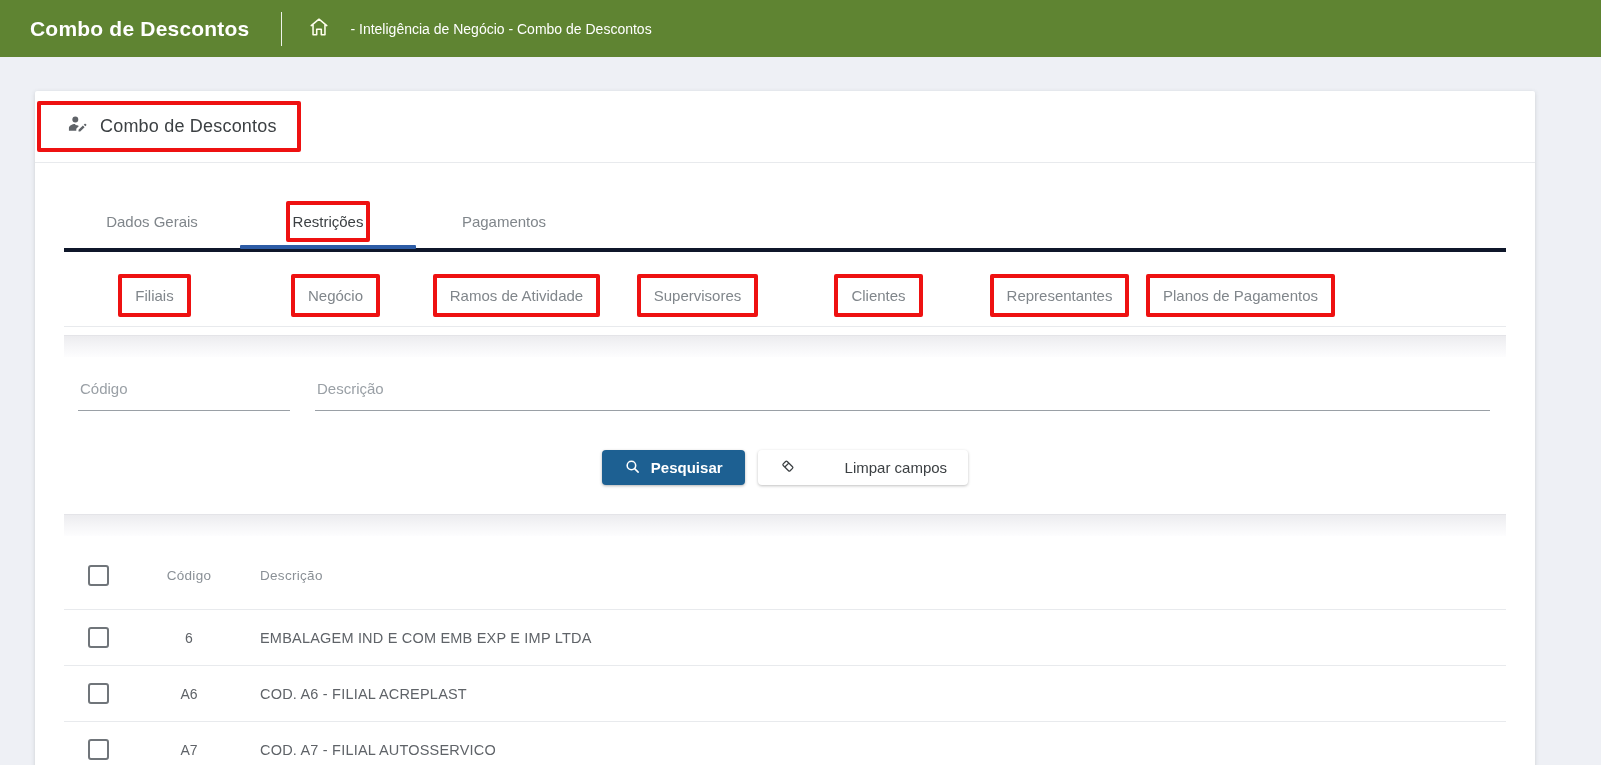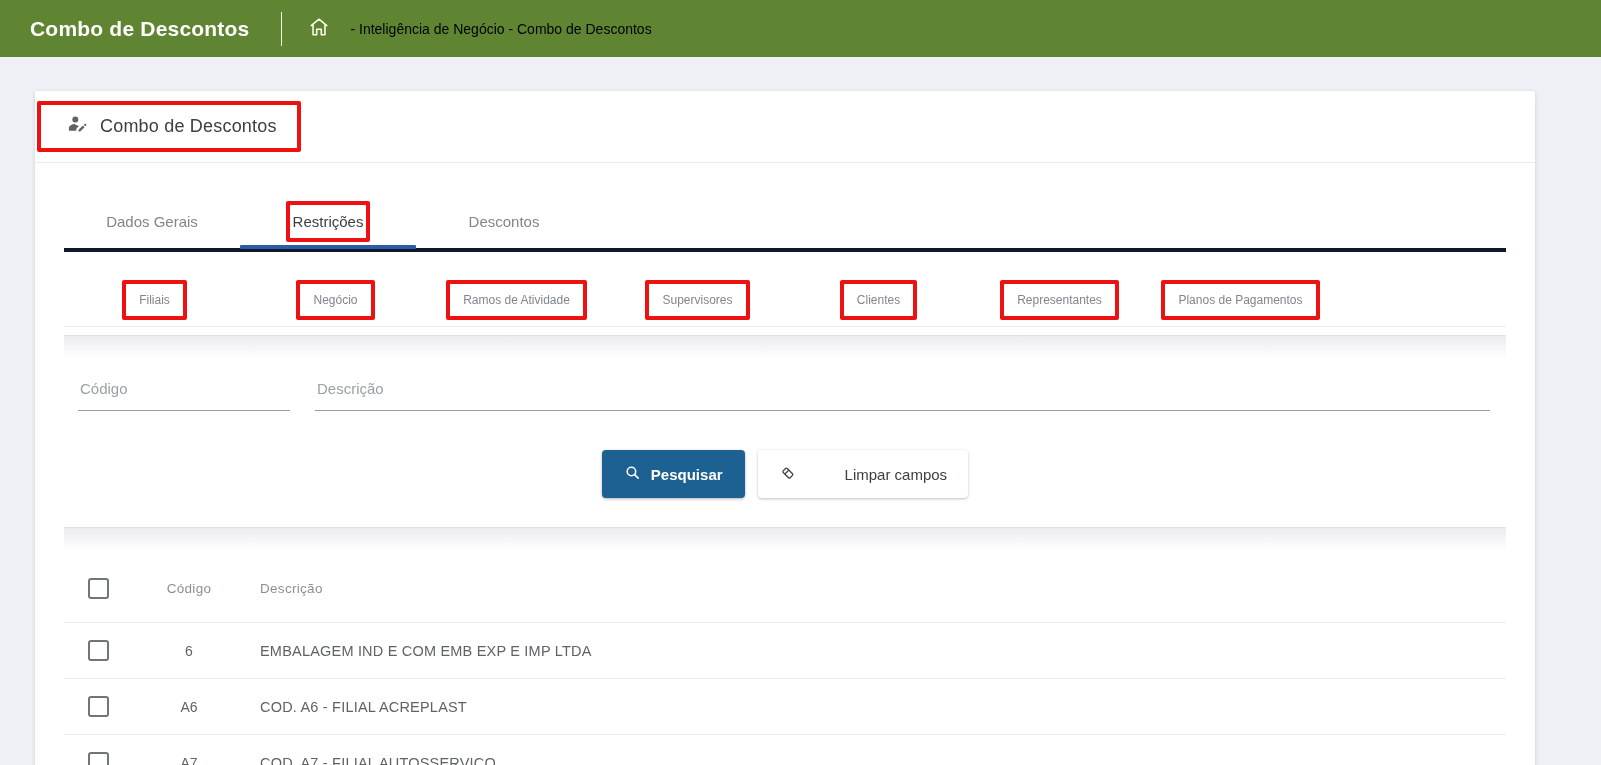--- a/index.html
+++ b/index.html
@@ -13,21 +13,21 @@
   
   .topbar {
     height: 57px; background: #5f8432;
     display: flex; align-items: center;
     padding-left: 30px; color: #fff;
   }
   .app-title { font-size: 21px; font-weight: bold; letter-spacing: .2px; }
   .topbar-divider { width: 1px; height: 34px; background: rgba(255,255,255,.9); margin: 0 26px 0 32px; }
   .home-btn { display: flex; align-items: center; cursor: pointer; }
   .home-btn svg { width: 22px; height: 22px; stroke: #fdfdec; }
-  .breadcrumb { font-size: 14px; margin-left: 20px; color: #000000; }
+  .breadcrumb { font-size: 14px; margin-left: 20px; color: #ffffff; }
 
   
   .card {
     position: absolute; left: 35px; top: 91px; width: 1500px; height: 800px;
     background: #fff; box-shadow: 0 1px 4px rgba(60,64,67,.18); border-radius: 2px;
   }
   .red-box { border: 4px solid #ee1111; border-radius: 2px; }
 
   .card-title-row {
     height: 72px; border-bottom: 1px solid #e8eaed;
@@ -51,22 +51,22 @@
   .tab.active { color: #3c4043; }
   .tab.active .tab-underline {
     position: absolute; left: 0; right: 0; bottom: -1px; height: 4px;
     background: #2d5ca6; border-radius: 1px;
   }
   .tab .red-box { padding: 8px 3px; }
 
   
   .subtabs { display: flex; margin-top: 22px; border-bottom: 1px solid #e8eaed; }
   .subtab {
-    width: 181px; height: 52px; display: flex; align-items: center; justify-content: center;
-    font-size: 12px; color: #80868b; cursor: pointer; white-space: nowrap;
+    width: 181px; height: 52px; display: flex; align-items: flex-start; justify-content: center;
+    font-size: 15px; color: #80868b; cursor: pointer; white-space: nowrap;
   }
   .subtab .red-box { padding: 9px 13px; }
 
   .strip {
     height: 22px; margin: 8px 0 0;
     border-top: 1px solid #e4e4e8;
     background: linear-gradient(180deg, #ececef 0%, #f6f6f8 55%, #fdfdfe 100%);
   }
 
   
@@ -77,21 +77,21 @@
     font-family: "Liberation Sans", sans-serif; font-size: 15px; color: #3c4043;
     background: transparent; padding: 0 2px 10px;
   }
   .uinput::placeholder { color: #9aa0a6; opacity: 1; }
   .uinput.codigo { left: 14px; width: 212px; }
   .uinput.descricao { left: 251px; width: 1175px; }
 
   
   .buttons-row { display: flex; justify-content: center; gap: 13px; margin-top: 39px; }
   .btn {
-    height: 48px; display: inline-flex; align-items: center; gap: 10px;
+    height: 35px; display: inline-flex; align-items: center; gap: 10px;
     border: none; border-radius: 4px; font-family: "Liberation Sans", sans-serif;
     font-size: 15px; cursor: pointer; padding: 0 22px;
   }
   .btn-primary {
     background: #1d6092; color: #fff; font-weight: bold;
     box-shadow: 0 1px 3px rgba(0,0,0,.3);
   }
   .btn-primary svg { width: 17px; height: 17px; stroke: #fff; }
   .btn-secondary {
     background: #fff; color: #3c4043;
@@ -153,21 +153,21 @@
       <div class="tab">
         <span>Dados Gerais</span>
       </div>
       <div class="tab active">
         <span class="red-box">
           <span>Restrições</span>
         </span>
         <span class="tab-underline"></span>
       </div>
       <div class="tab">
-        <span>Descontos</span>
+        <span>Pagamentos</span>
       </div>
     </div>
 
     <div class="subtabs">
       <div class="subtab">
         <span class="red-box">
           <span>Filiais</span>
         </span>
       </div>
       <div class="subtab">

